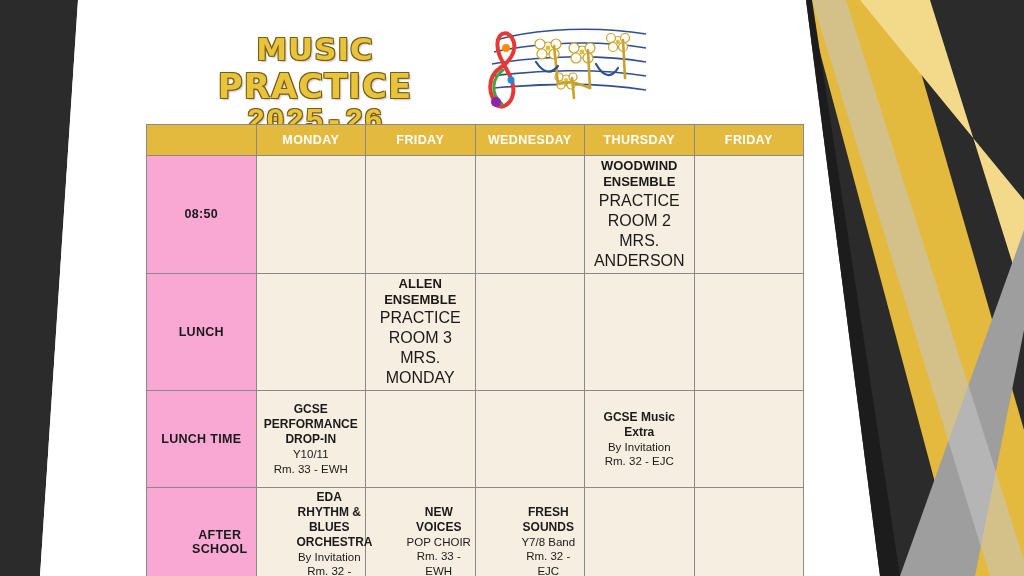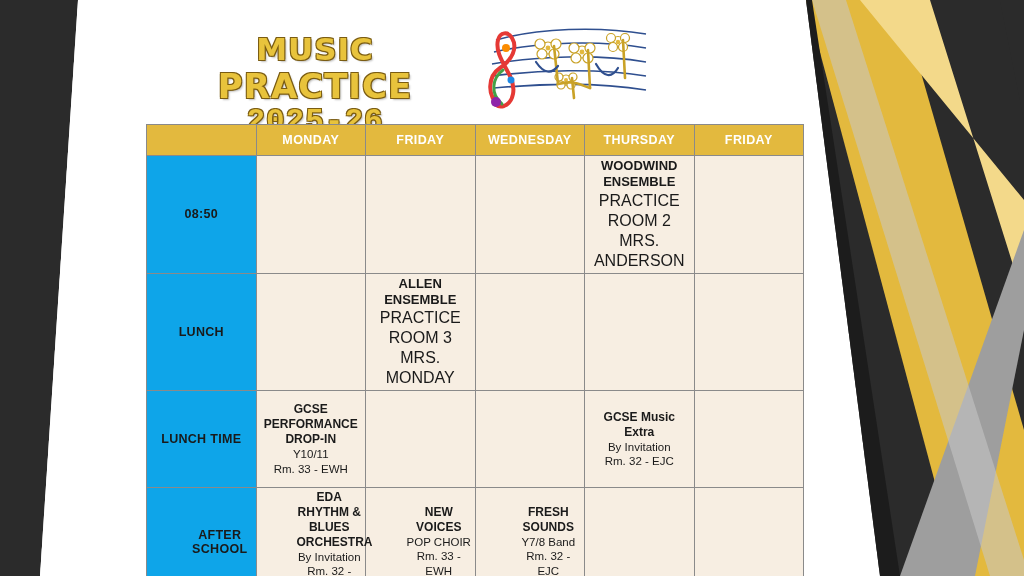--- a/index.html
+++ b/index.html
@@ -86,21 +86,21 @@
     font-size: 12.5px;
     text-align: center;
     height: 26px;
     letter-spacing: 0.4px;
     margin-left: 12px;
   }
   .timetable thead th.corner {
     background: #E3B93E;
   }
   .row-label {
-    background: #0ea5e9;
+    background: #f9a8d4;
     font-weight: bold;
     font-size: 12.5px;
     text-align: center;
     color: #1a1a1a;
     width: 78px;
     letter-spacing: 0.3px;
   }
   .cell {
     background: #F7EEE2;
     text-align: center;

